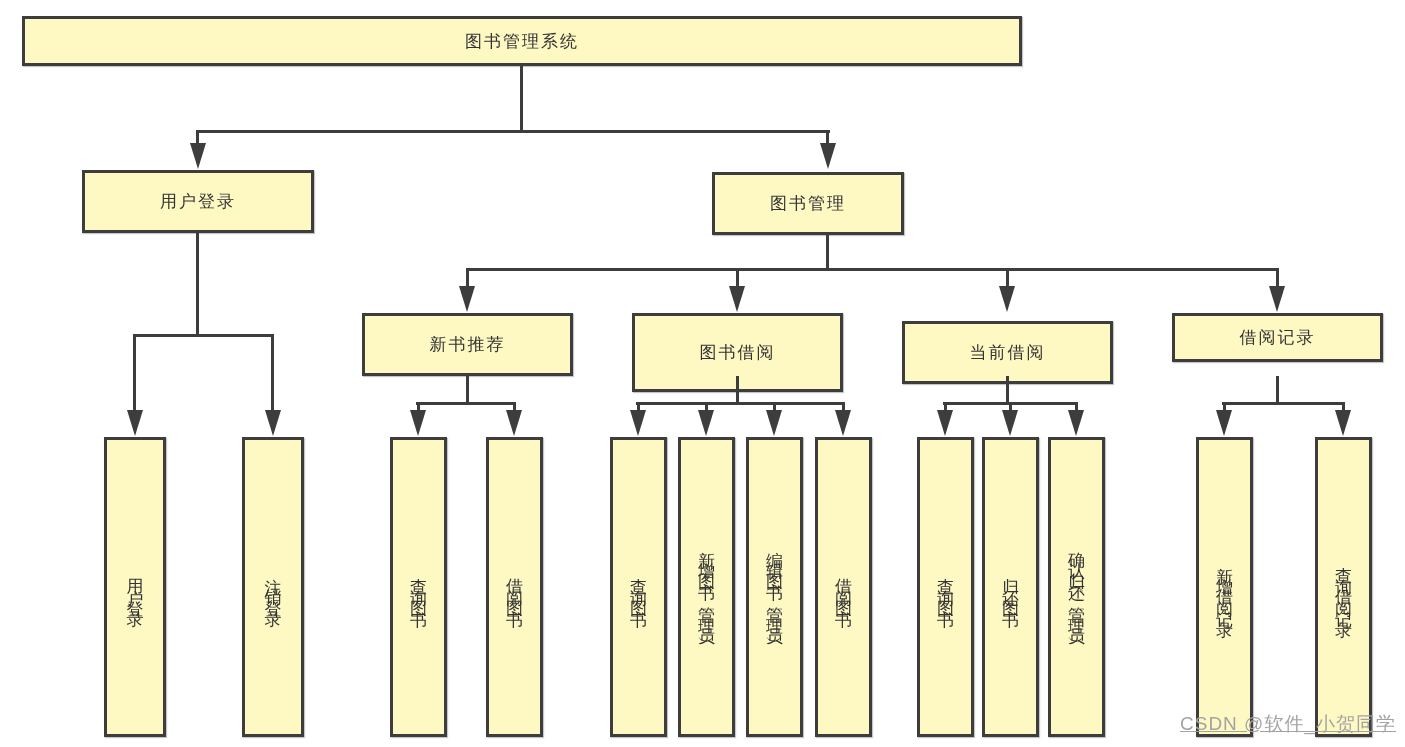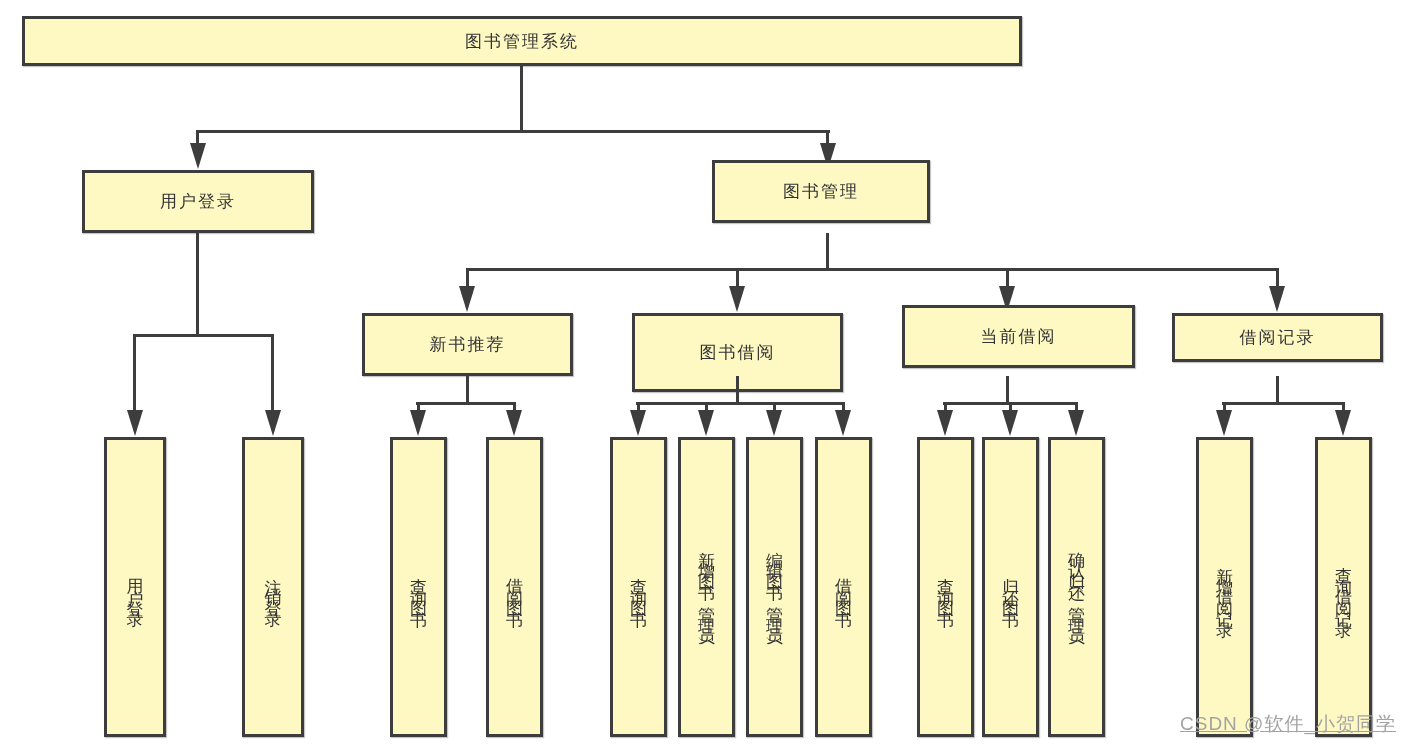--- a/index.html
+++ b/index.html
@@ -59,21 +59,21 @@
   <div class="box" style="left:22px;top:16px;width:1000px;height:50px">图书管理系统</div>
 
   <div class="vl" style="left:520px;top:66px;height:64px"></div>
   <div class="hl" style="left:196px;top:130px;width:634px"></div>
   <div class="vl" style="left:196px;top:130px;height:18px"></div>
   <div class="vl" style="left:826px;top:130px;height:18px"></div>
   <div class="arr" style="left:190px;top:143px"></div>
   <div class="arr" style="left:820px;top:143px"></div>
 
   <div class="box" style="left:82px;top:170px;width:232px;height:63px">用户登录</div>
-  <div class="box" style="left:712px;top:160px;width:218px;height:63px">图书管理</div>
+  <div class="box" style="left:712px;top:172px;width:192px;height:63px">图书管理</div>
 
   <div class="vl" style="left:196px;top:233px;height:103px"></div>
   <div class="hl" style="left:133px;top:334px;width:141px"></div>
   <div class="vl" style="left:133px;top:334px;height:80px"></div>
   <div class="vl" style="left:271px;top:334px;height:80px"></div>
   <div class="arr" style="left:127px;top:410px"></div>
   <div class="arr" style="left:265px;top:410px"></div>
 
   <div class="vl" style="left:826px;top:233px;height:38px"></div>
   <div class="hl" style="left:466px;top:268px;width:813px"></div>
@@ -81,21 +81,21 @@
   <div class="vl" style="left:736px;top:268px;height:22px"></div>
   <div class="vl" style="left:1006px;top:268px;height:22px"></div>
   <div class="vl" style="left:1276px;top:268px;height:22px"></div>
   <div class="arr" style="left:459px;top:286px"></div>
   <div class="arr" style="left:729px;top:286px"></div>
   <div class="arr" style="left:999px;top:286px"></div>
   <div class="arr" style="left:1269px;top:286px"></div>
 
   <div class="box" style="left:362px;top:313px;width:211px;height:63px">新书推荐</div>
   <div class="box" style="left:632px;top:313px;width:211px;height:79px">图书借阅</div>
-  <div class="box" style="left:902px;top:305px;width:233px;height:63px">当前借阅</div>
+  <div class="box" style="left:902px;top:321px;width:211px;height:63px">当前借阅</div>
   <div class="box" style="left:1172px;top:313px;width:211px;height:49px">借阅记录</div>
 
   <div class="vl" style="left:466px;top:376px;height:28px"></div>
   <div class="hl" style="left:416px;top:402px;width:100px"></div>
   <div class="vl" style="left:417px;top:402px;height:12px"></div>
   <div class="vl" style="left:513px;top:402px;height:12px"></div>
   <div class="arr" style="left:410px;top:410px"></div>
   <div class="arr" style="left:506px;top:410px"></div>
 
   <div class="vl" style="left:736px;top:376px;height:28px"></div>

